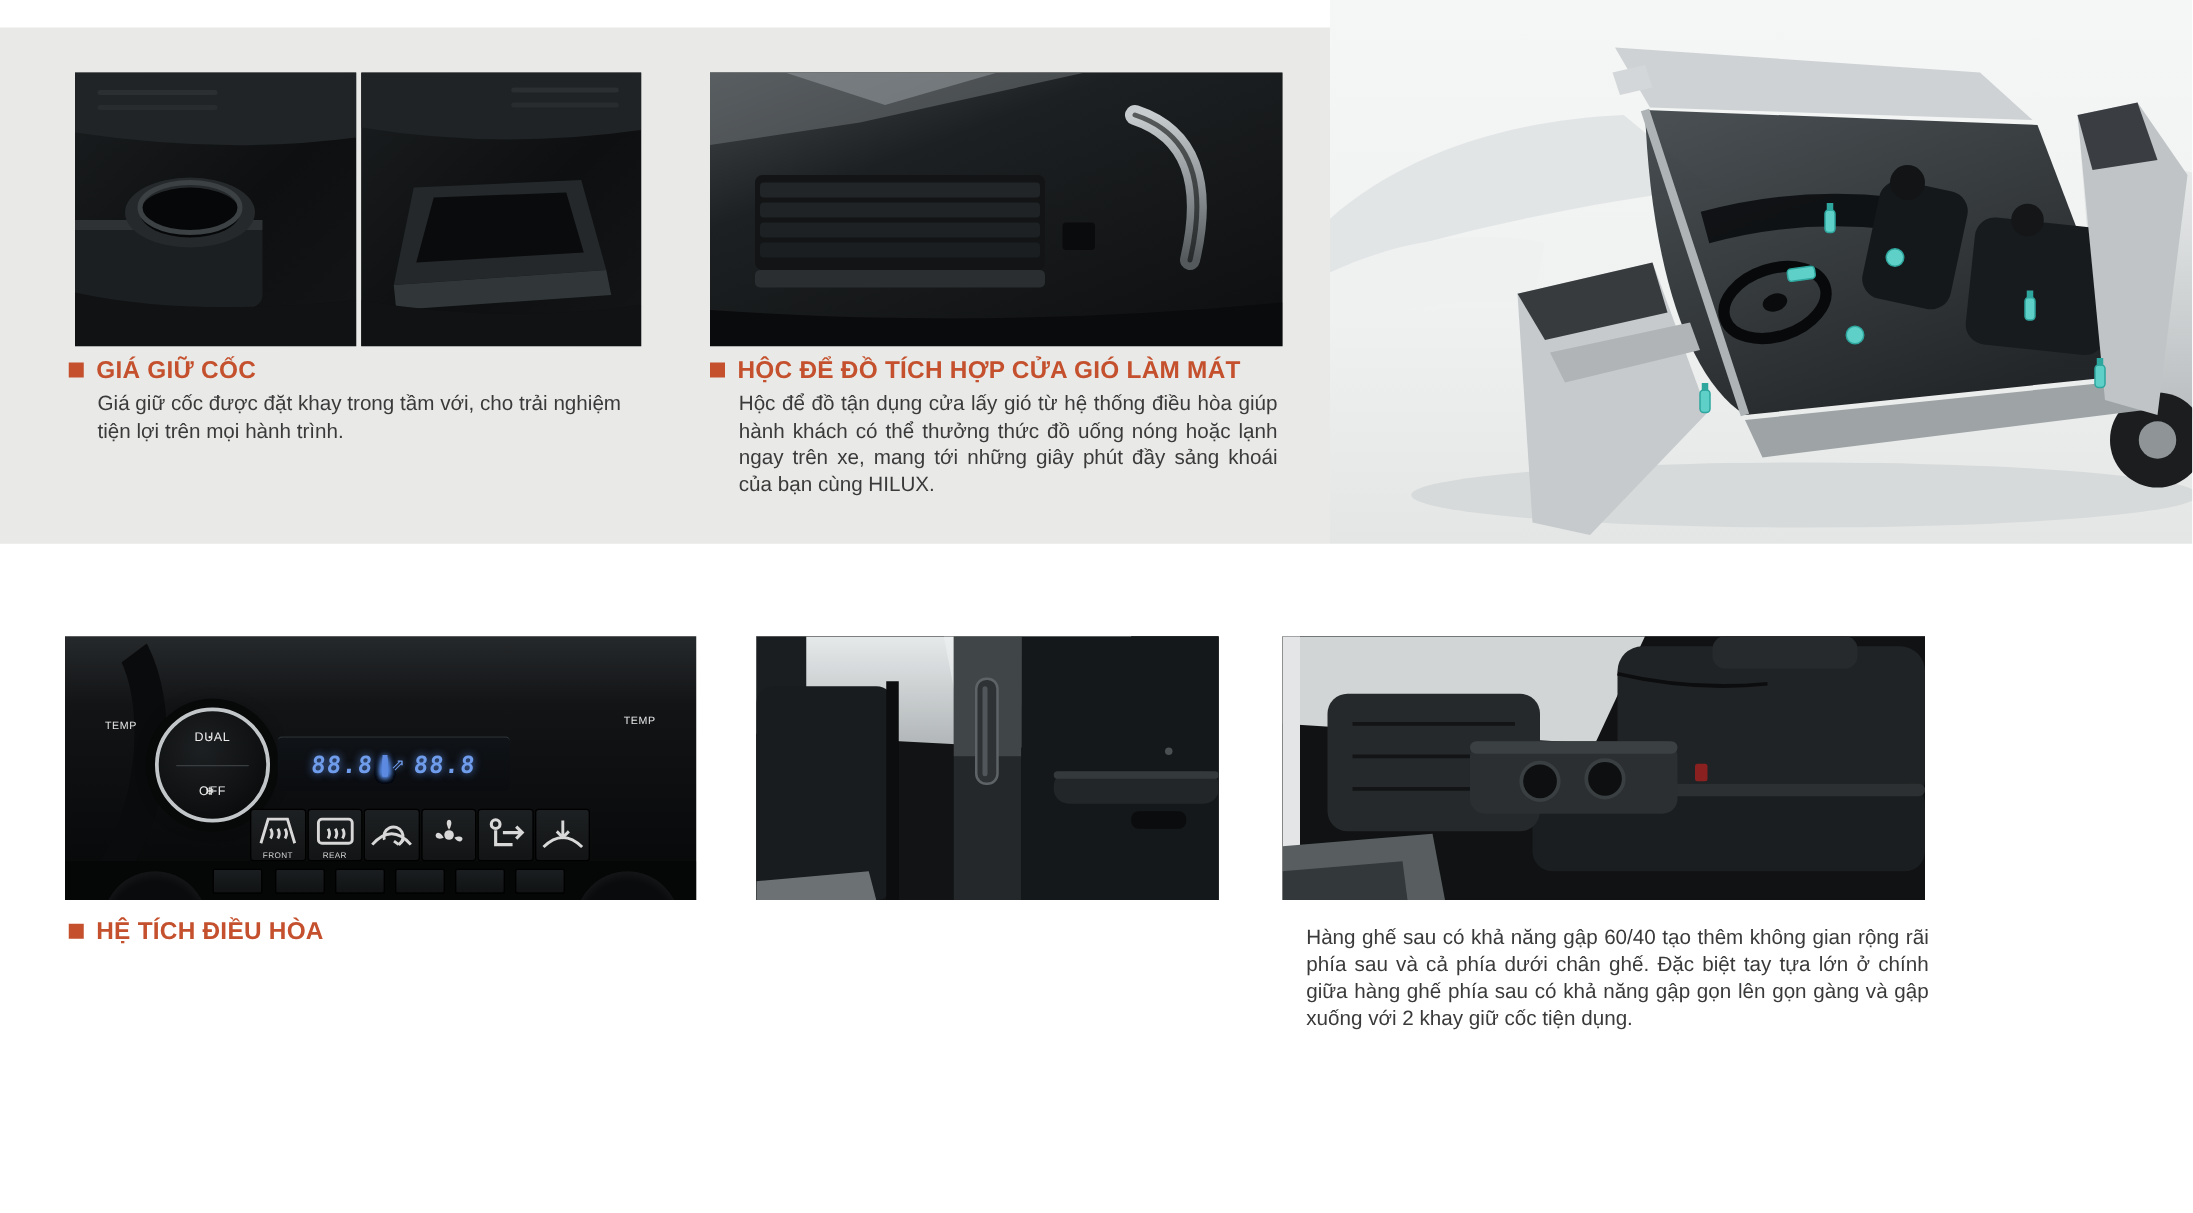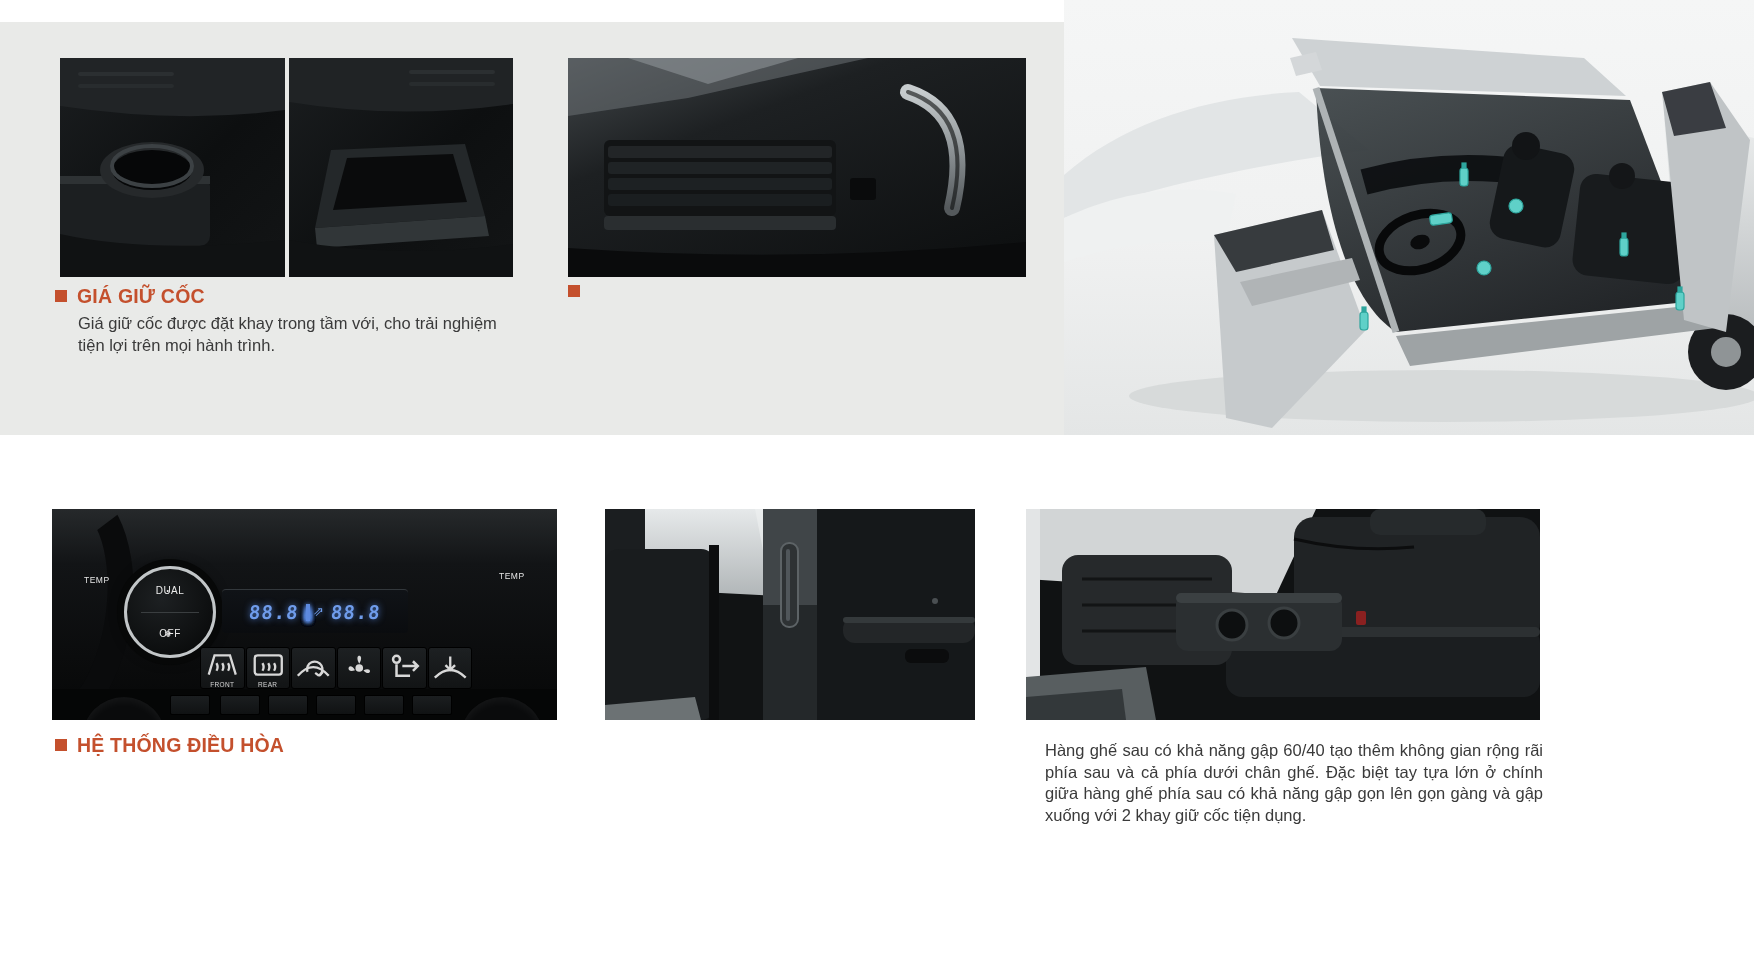--- a/index.html
+++ b/index.html
@@ -207,21 +207,23 @@
     <div class="title-row">
       <span class="bullet"></span>
       <span class="f-title">GIÁ GIỮ CỐC</span>
     </div>
     <p class="f-body" style="width:442px;">Giá giữ cốc được đặt khay trong tầm với, cho trải nghiệm tiện lợi trên mọi hành trình.</p>
   </div>
 
   <div class="caption" style="left:568px;top:285px;width:455px;">
     <div class="title-row">
       <span class="bullet"></span>
-    </div>
+      <span class="f-title">HỘC ĐỂ ĐỒ TÍCH HỢP CỬA GIÓ LÀM MÁT</span>
+    </div>
+    <p class="f-body just" style="width:431px;">Hộc để đồ tận dụng cửa lấy gió từ hệ thống điều hòa giúp hành khách có thể thưởng thức đồ uống nóng hoặc lạnh ngay trên xe, mang tới những giây phút đầy sảng khoái của bạn cùng HILUX.</p>
   </div>
 
   <div class="photo climate" style="left:52px;top:509px;width:505px;height:211px;">
     <div class="wheel-arc"></div>
     <span class="temp-label" style="left:32px;top:66px;">TEMP</span>
     <span class="temp-label" style="left:447px;top:62px;">TEMP</span>
 
     <div class="knob" style="left:72px;top:57px;">
       <div class="half">
           <span style="font-size:7px;margin-right:4px;">•</span>
@@ -374,21 +376,21 @@
       <circle cx="258" cy="114" r="15" fill="#0d0f10" stroke="#3a3f41" stroke-width="3"></circle>
       <rect x="330" y="102" width="10" height="14" rx="2" fill="#8a2020"></rect>
       <polygon points="0,168 120,158 130,211 0,211" fill="#585e60"></polygon>
       <polygon points="0,188 96,180 100,211 0,211" fill="#33383a"></polygon>
     </svg>
   </div>
 
   <div class="caption" style="left:55px;top:734px;width:470px;">
     <div class="title-row">
       <span class="bullet"></span>
-      <span class="f-title">HỆ THỐNG ĐIỀU HÒA</span>
+      <span class="f-title">HỆ TÍCH ĐIỀU HÒA</span>
     </div>
   </div>
 
 
   <div class="caption" style="left:1022px;top:734px;width:522px;">
     <p class="f-body just" style="width:498px;">Hàng ghế sau có khả năng gập 60/40 tạo thêm không gian rộng rãi phía sau và cả phía dưới chân ghế. Đặc biệt tay tựa lớn ở chính giữa hàng ghế phía sau có khả năng gập gọn lên gọn gàng và gập xuống với 2 khay giữ cốc tiện dụng.</p>
   </div>
 
 </div>
 

